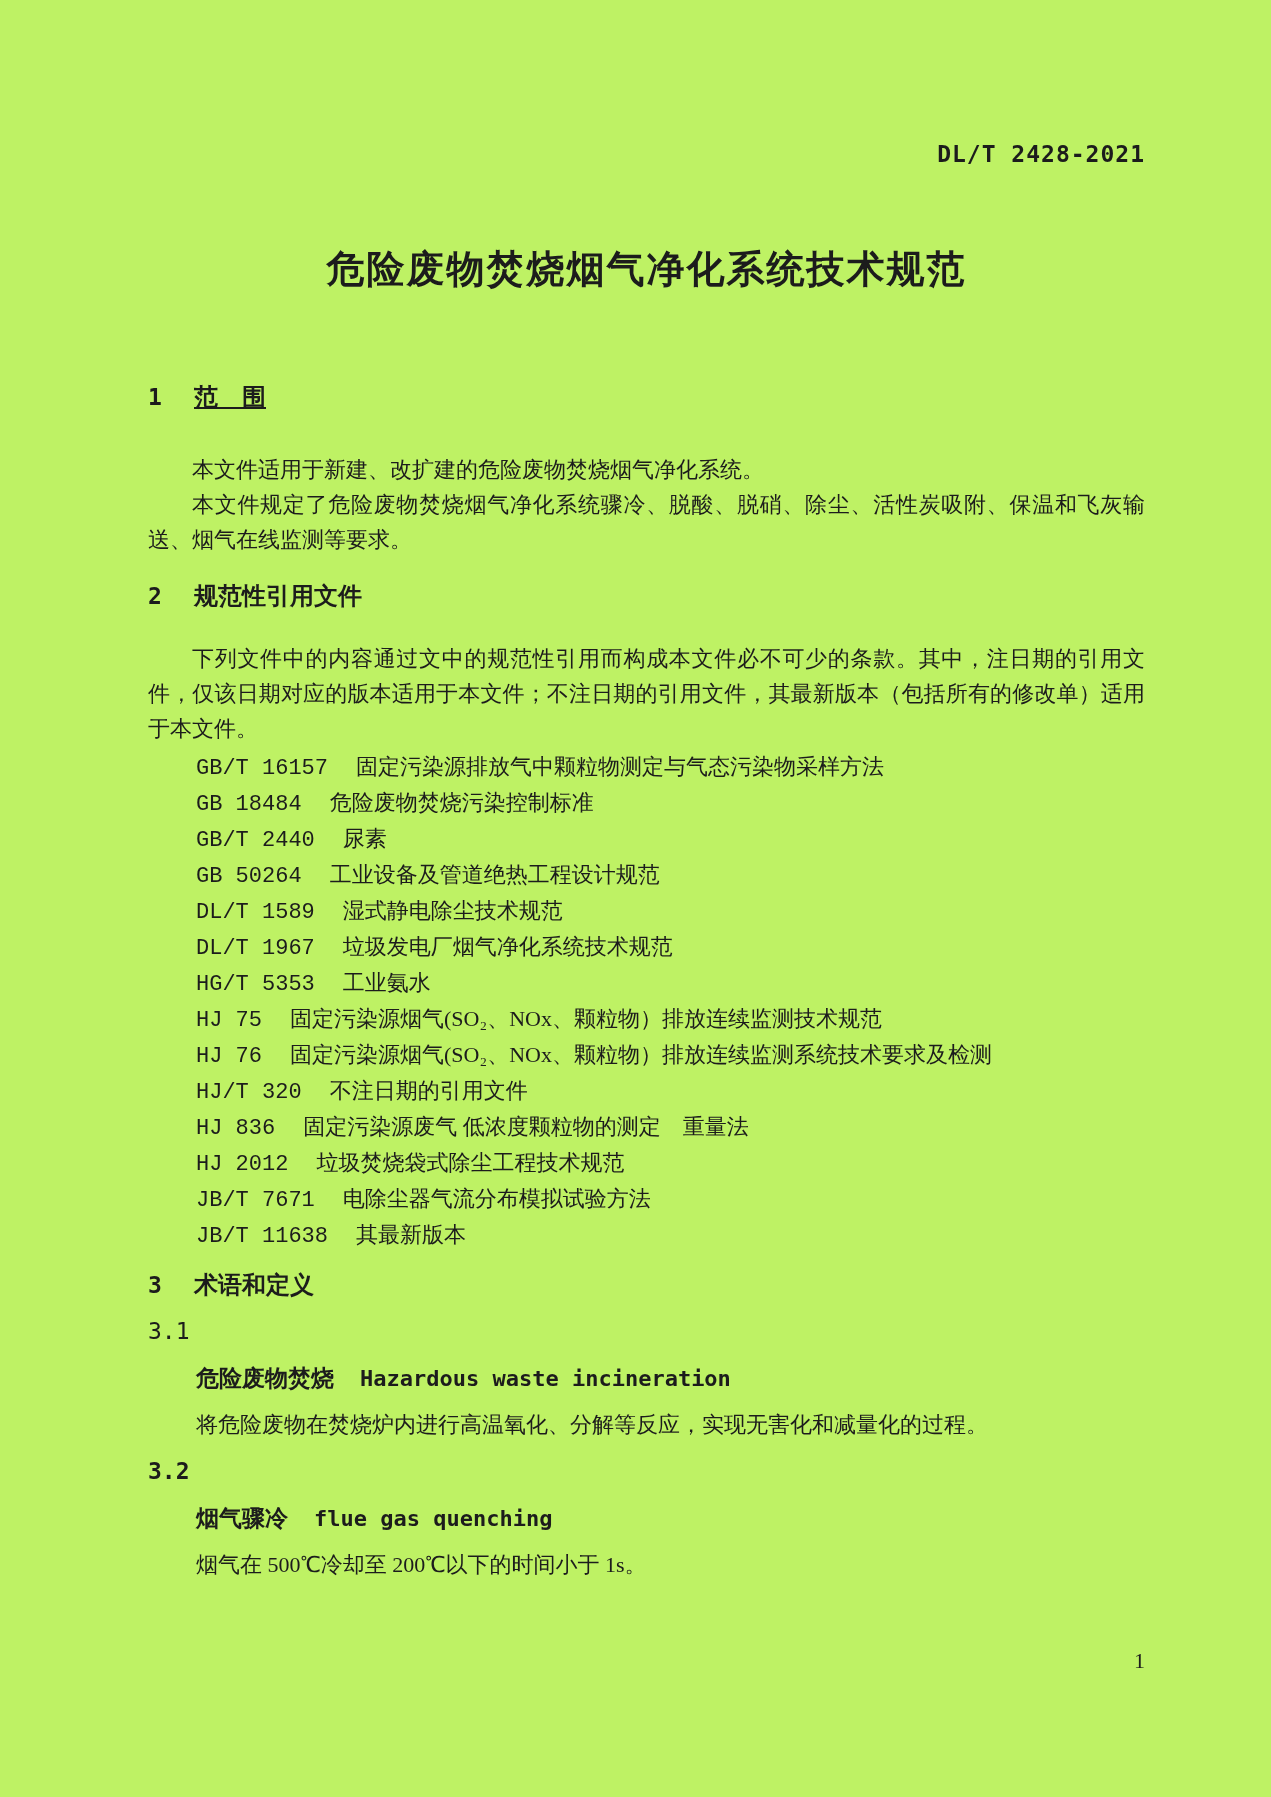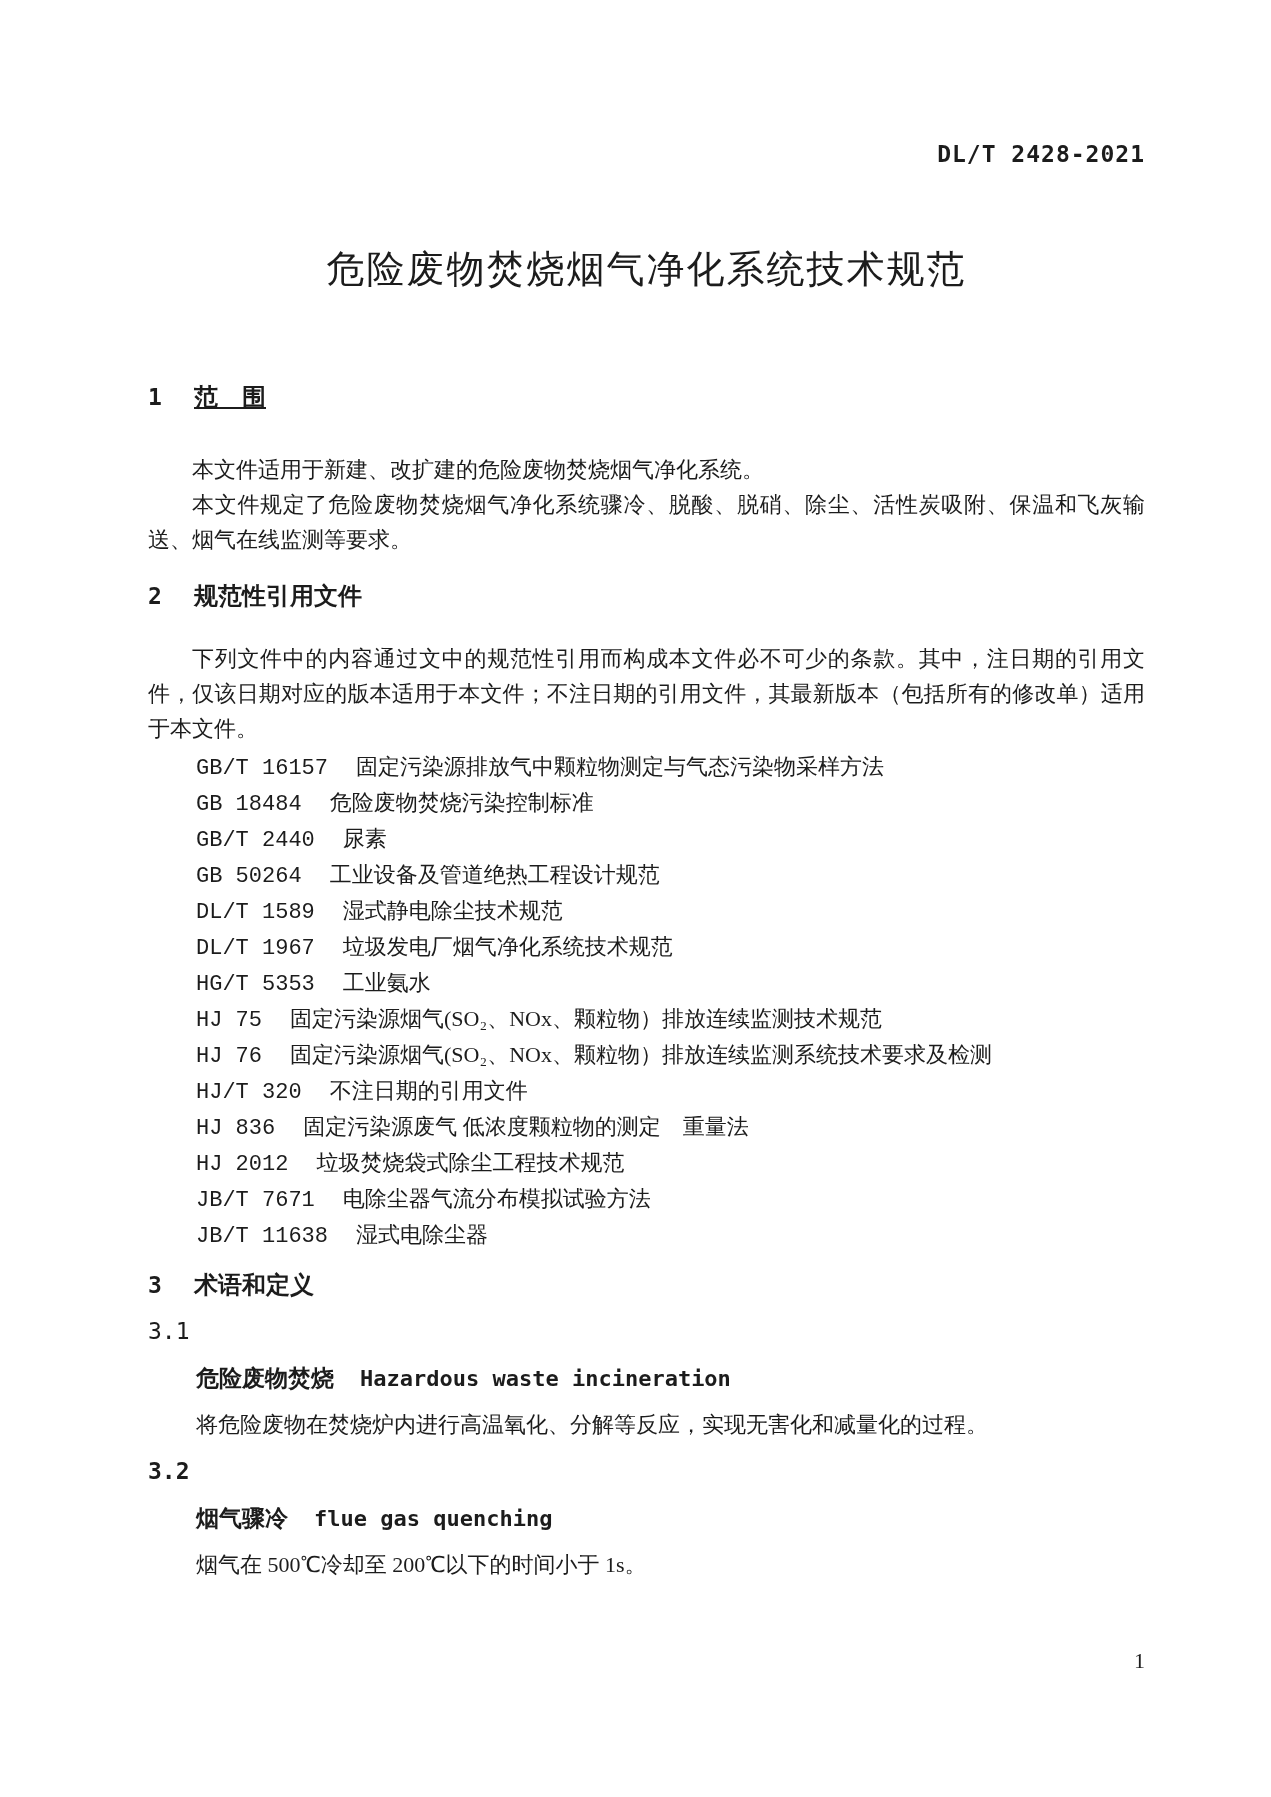--- a/index.html
+++ b/index.html
@@ -5,21 +5,21 @@
   html, body {
     margin: 0;
     padding: 0;
     background: #e8e8e8;
   }
   .page {
     position: relative;
     width: 1271px;
     height: 1797px;
     margin: 0 auto;
-    background: #ffffff;
+    background: #bef264;
     box-sizing: border-box;
     padding: 0 126px 0 148px;
     overflow: hidden;
     color: #1c1c1c;
     font-family: "Liberation Serif", serif;
     font-size: 22px;
   }
   
   .doc-code {
     margin-top: 140px;
@@ -28,21 +28,21 @@
     font-weight: bold;
     font-size: 23px;
     line-height: 28px;
     letter-spacing: 1px;
   }
   
   .doc-title {
     margin-top: 76px;
     text-align: center;
     font-family: "Liberation Sans", sans-serif;
-    font-weight: normal;
+    font-weight: bold;
     font-size: 38px;
     line-height: 50px;
     letter-spacing: 2px;
   }
   
   .sec-heading {
     font-family: "Liberation Sans", sans-serif;
     font-weight: bold;
     font-size: 24px;
     line-height: 30px;
@@ -152,21 +152,21 @@
     <div class="ref-line"><span class="ref-code">GB 50264</span><span class="ref-title">工业设备及管道绝热工程设计规范</span></div>
     <div class="ref-line"><span class="ref-code">DL/T 1589</span><span class="ref-title">湿式静电除尘技术规范</span></div>
     <div class="ref-line"><span class="ref-code">DL/T 1967</span><span class="ref-title">垃圾发电厂烟气净化系统技术规范</span></div>
     <div class="ref-line"><span class="ref-code">HG/T 5353</span><span class="ref-title">工业氨水</span></div>
     <div class="ref-line"><span class="ref-code">HJ 75</span><span class="ref-title">固定污染源烟气(SO₂、NOx、颗粒物）排放连续监测技术规范</span></div>
     <div class="ref-line"><span class="ref-code">HJ 76</span><span class="ref-title">固定污染源烟气(SO₂、NOx、颗粒物）排放连续监测系统技术要求及检测</span></div>
     <div class="ref-line"><span class="ref-code">HJ/T 320</span><span class="ref-title">不注日期的引用文件</span></div>
     <div class="ref-line"><span class="ref-code">HJ 836</span><span class="ref-title">固定污染源废气 低浓度颗粒物的测定　重量法</span></div>
     <div class="ref-line"><span class="ref-code">HJ 2012</span><span class="ref-title">垃圾焚烧袋式除尘工程技术规范</span></div>
     <div class="ref-line"><span class="ref-code">JB/T 7671</span><span class="ref-title">电除尘器气流分布模拟试验方法</span></div>
-    <div class="ref-line"><span class="ref-code">JB/T 11638</span><span class="ref-title">湿式电除尘器</span></div>
+    <div class="ref-line"><span class="ref-code">JB/T 11638</span><span class="ref-title">其最新版本</span></div>
   </div>
 
   <div class="sec-heading h-sec3">
     <span class="sec-num">3</span><span>术语和定义</span>
   </div>
 
   <div class="term-num">3.1</div>
   <div class="term-line">
     <span class="term-zh">危险废物焚烧</span><span class="term-en">Hazardous waste incineration</span>
   </div>

